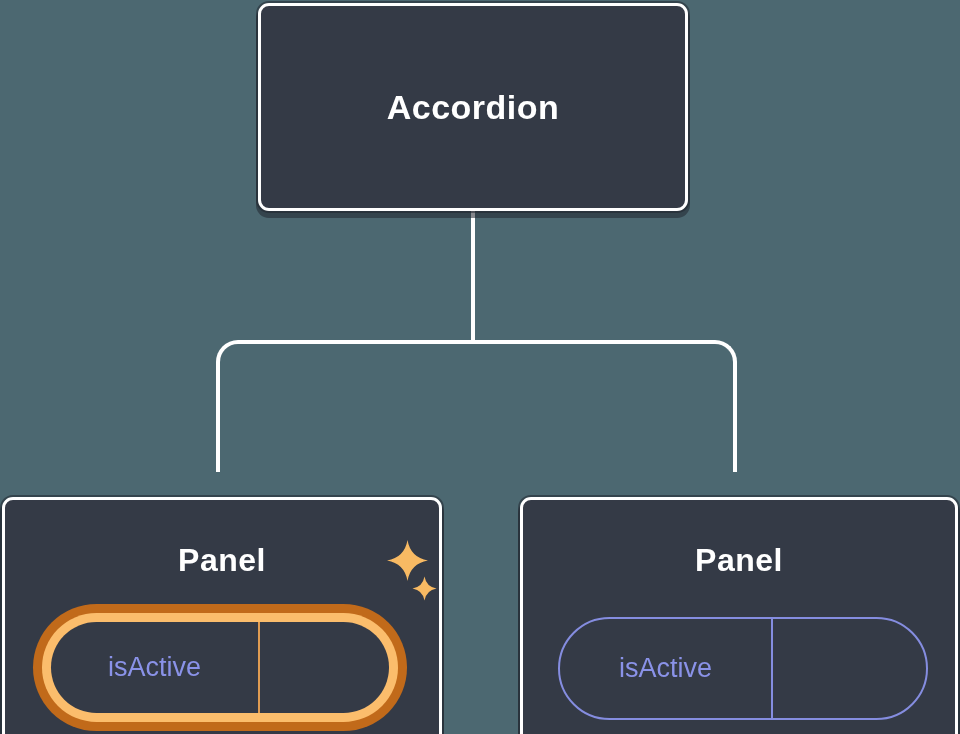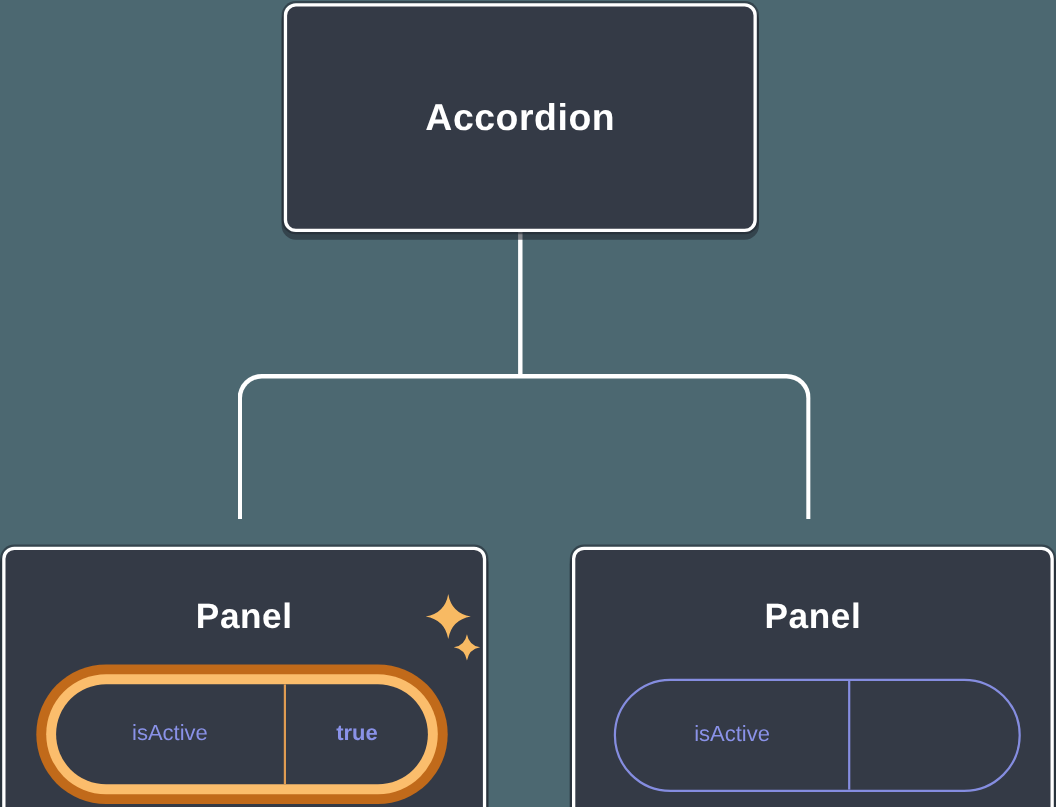--- a/index.html
+++ b/index.html
@@ -66,21 +66,21 @@
   .node-panel-right { left: 520px; width: 438px; }
   .panel-title {
     position: absolute;
     left: 0; right: 0; top: 42px;
     text-align: center;
     font-size: 32px; font-weight: 600; color: var(--title-text);
     letter-spacing: 0.5px;
   }
 
   
-  .state-text { font-size: 20px; color: var(--state-text); }
+  .state-text { font-size: 27px; color: var(--state-text); }
   .state-value-bold { font-weight: 700; }
 
   
   .pill-active-outer {
     position: absolute;
     left: 28px; top: 104px;
     width: 374px; height: 127px;
     background: var(--pill-ring-outer);
     border-radius: 999px;
     padding: 9px;
@@ -147,23 +147,20 @@
 
   <div class="node node-panel node-panel-left">
     <div class="panel-title">Panel</div>
     <div class="pill-active-outer">
       <div class="pill-active-mid">
         <div class="pill-active-inner">
           <div class="pill-cell pill-cell-name">
             <span class="state-text">isActive</span>
           </div>
           <div class="pill-divider-active"></div>
-          <div class="pill-cell pill-cell-value">
-            <span class="state-text state-value-bold">true</span>
-          </div>
         </div>
       </div>
     </div>
   </div>
 
   <svg class="sparkles" viewBox="0 0 50 63" aria-hidden="true">
     <path fill="var(--sparkle)" d="M20.5 1 Q23.5 18.5 41 21.5 Q23.5 24.5 20.5 42 Q17.5 24.5 0 21.5 Q17.5 18.5 20.5 1 Z"></path>
     <path fill="var(--sparkle)" d="M37.5 37.5 Q39.3 47.7 49.5 49.5 Q39.3 51.3 37.5 61.5 Q35.7 51.3 25.5 49.5 Q35.7 47.7 37.5 37.5 Z"></path>
   </svg>
 

